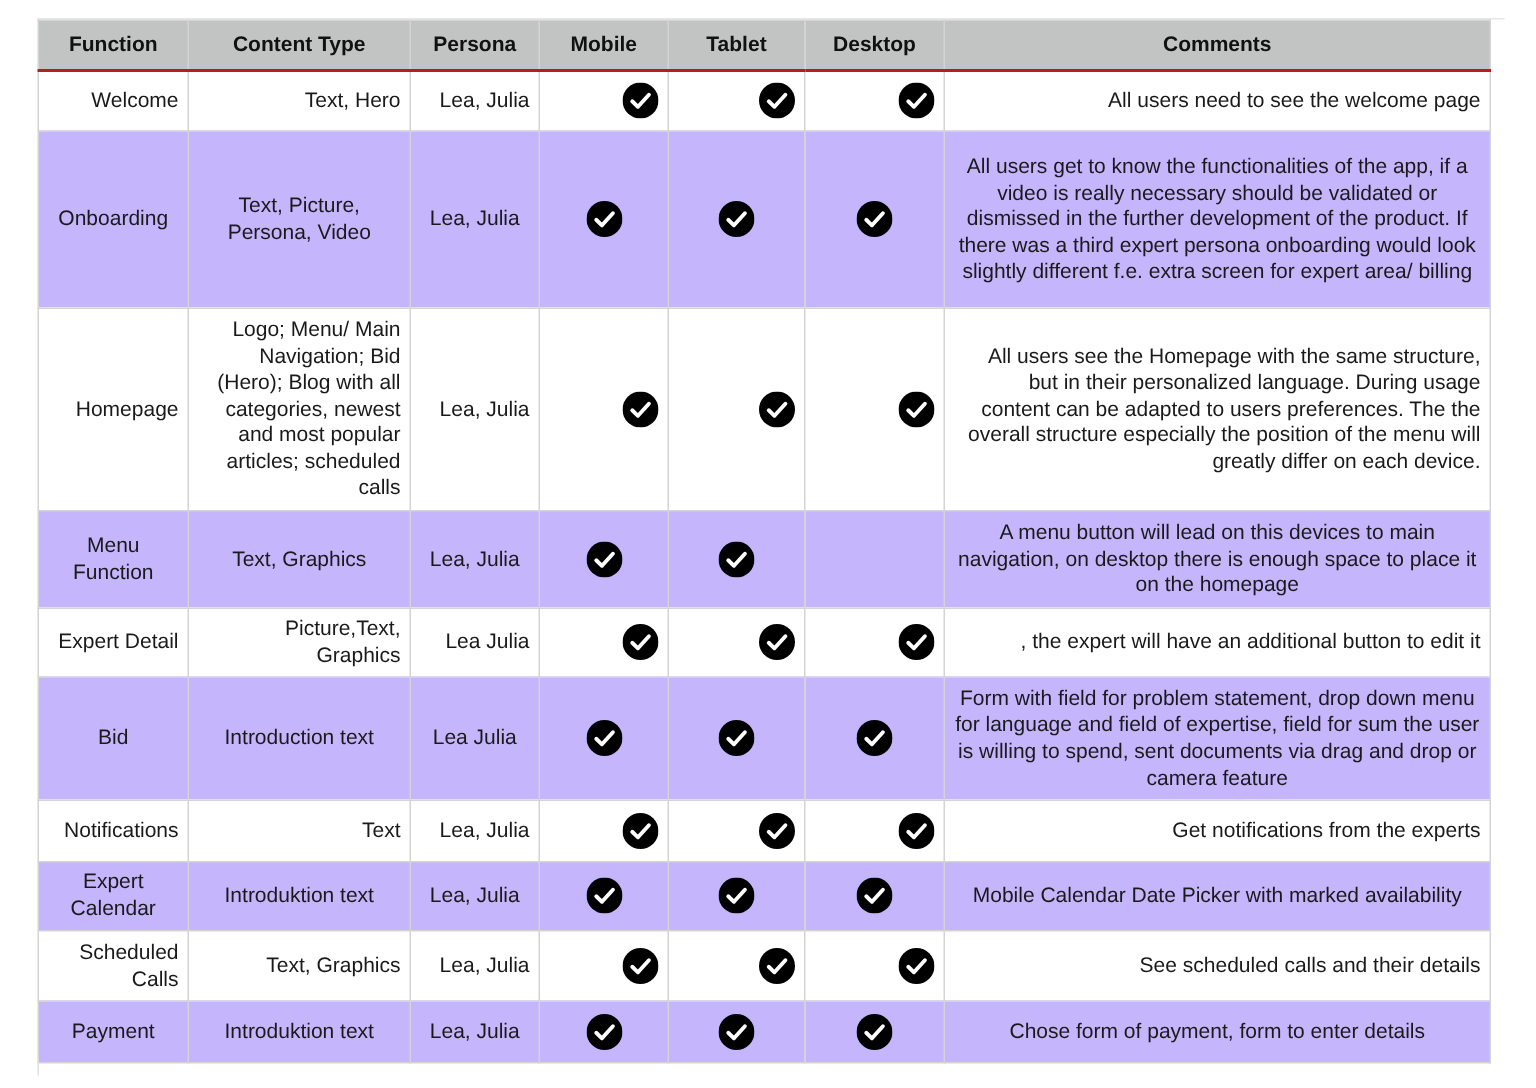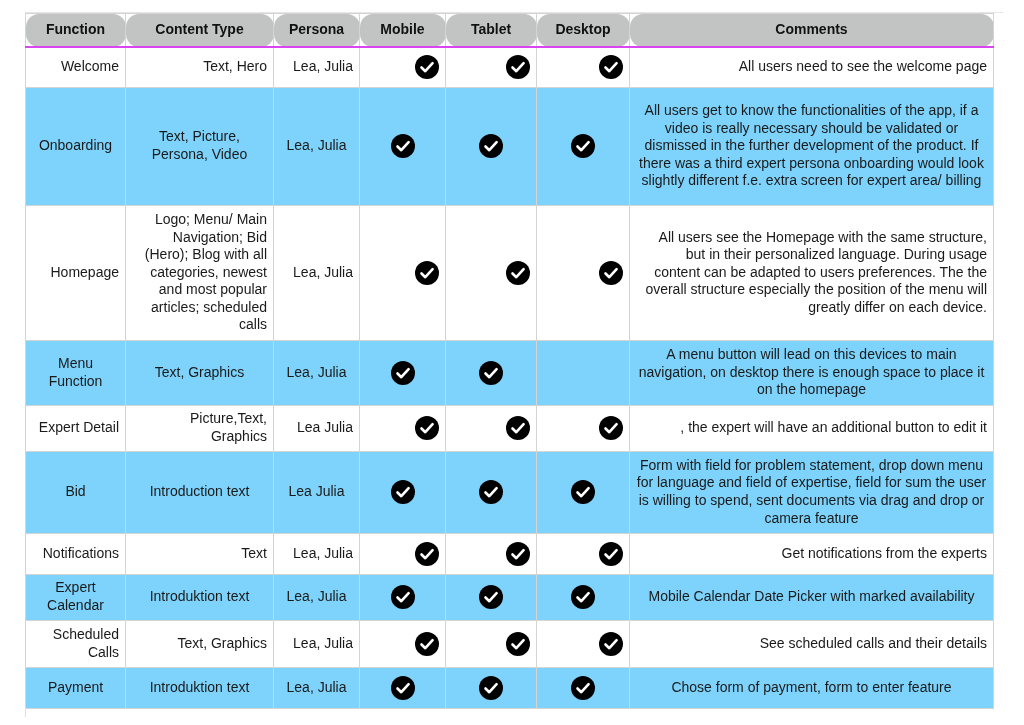--- a/index.html
+++ b/index.html
@@ -1,23 +1,23 @@
 <!DOCTYPE html>
 <html><head>
 <meta charset="utf-8">
 <style>
   html, body { margin: 0; padding: 0; background: #ffffff; }
   body { width: 1024px; height: 725px; position: relative; overflow: hidden;
          font-family: "Liberation Sans", sans-serif; color: #1a1a1a; }
   .top-line { position: absolute; left: 25px; top: 12px; width: 978px; height: 1px; background: #e6e6e6; }
   table.req { position: absolute; left: 25px; top: 13px; border-collapse: collapse; table-layout: fixed; width: 968px; }
   table.req th, table.req td { border: 1px solid #d4d4d4; text-align: center; vertical-align: middle; padding: 0 6px; font-size: 14px; line-height: 17.6px; }
-  table.req th { background: #c2c4c3; font-weight: bold; height: 32px; border-bottom: 2px solid #d946ef; color: #111; border-radius: 13px; }
+  table.req th { background: #c2c4c3; font-weight: bold; height: 32px; border-bottom: 2px solid #b91c1c; color: #111; }
   table.req tr.odd td { background: #ffffff; text-align: right; }
-  table.req tr.even td { background: #7dd3fc; }
+  table.req tr.even td { background: #c4b5fd; }
   .check { display: inline-block; width: 24px; height: 24px; vertical-align: middle; }
   .bottom-stub { position: absolute; left: 25px; top: 707px; width: 1px; height: 10px; background: #e0e0e0; }
 </style>
 </head>
 <body>
 
 <div class="top-line"></div>
 
 <table class="req">
   <colgroup>
@@ -209,18 +209,18 @@
               <path d="M6.5 12.5 L10.3 16.2 L17.6 8.2" stroke="#fff" stroke-width="2.6" fill="none" stroke-linecap="round" stroke-linejoin="round"></path>
             </svg></span></td>
     <td><span><svg class="check" viewBox="0 0 24 24">
               <circle cx="12" cy="12" r="12" fill="#000"></circle>
               <path d="M6.5 12.5 L10.3 16.2 L17.6 8.2" stroke="#fff" stroke-width="2.6" fill="none" stroke-linecap="round" stroke-linejoin="round"></path>
             </svg></span></td>
     <td><span><svg class="check" viewBox="0 0 24 24">
               <circle cx="12" cy="12" r="12" fill="#000"></circle>
               <path d="M6.5 12.5 L10.3 16.2 L17.6 8.2" stroke="#fff" stroke-width="2.6" fill="none" stroke-linecap="round" stroke-linejoin="round"></path>
             </svg></span></td>
-    <td>Chose form of payment, form to enter feature</td>
+    <td>Chose form of payment, form to enter details</td>
   </tr>
     </tbody>
 </table>
 
 <div class="bottom-stub"></div>
 
 </body></html>

